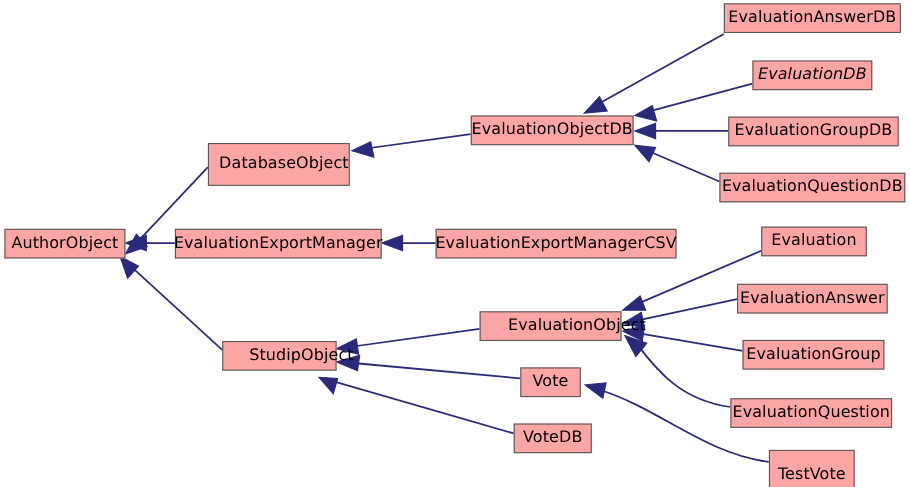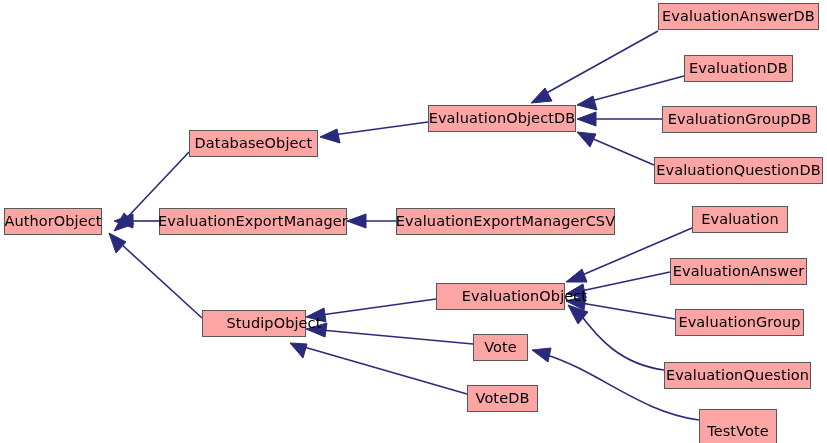--- a/index.html
+++ b/index.html
@@ -134,25 +134,25 @@
       <polygon class="edge-arrow" points="568,305 578,324 588,312"></polygon>
     </g>
 
     <g>
       <path class="edge-line" d="M 699 420 C 640 412 600 372 547 355"></path>
       <polygon class="edge-arrow" points="532,350 548,362 551,348"></polygon>
     </g>
 
   </svg>
 
-  <div class="node-box" style="left:4px; top:208px; width:98px; height:27px;">
+  <div class="node-box" style="left:4px; top:208px; width:110px; height:27px;">
     <span>AuthorObject</span>
   </div>
 
-  <div class="node-box" style="left:189px; top:130px; width:129px; height:27px;">
+  <div class="node-box" style="left:189px; top:130px; width:129px; height:39px;justify-content:flex-end;">
     <span>DatabaseObject</span>
   </div>
 
   <div class="node-box" style="left:159px; top:208px; width:188px; height:27px;">
     <span>EvaluationExportManager</span>
   </div>
 
   <div class="node-box" style="left:396px; top:208px; width:219px; height:27px;">
     <span>EvaluationExportManagerCSV</span>
   </div>
@@ -162,21 +162,21 @@
   </div>
 
   <div class="node-box" style="left:428px; top:105px; width:148px; height:27px;">
     <span>EvaluationObjectDB</span>
   </div>
 
   <div class="node-box" style="left:658px; top:3px; width:161px; height:27px;">
     <span>EvaluationAnswerDB</span>
   </div>
 
-  <div class="node-box" style="left:684px; top:55px; width:109px; height:27px;">
+  <div class="node-box" style="left:684px; top:55px; width:109px; height:27px;font-style:italic;">
     <span>EvaluationDB</span>
   </div>
 
   <div class="node-box" style="left:662px; top:106px; width:155px; height:27px;">
     <span>EvaluationGroupDB</span>
   </div>
 
   <div class="node-box" style="left:654px; top:157px; width:169px; height:27px;">
     <span>EvaluationQuestionDB</span>
   </div>

